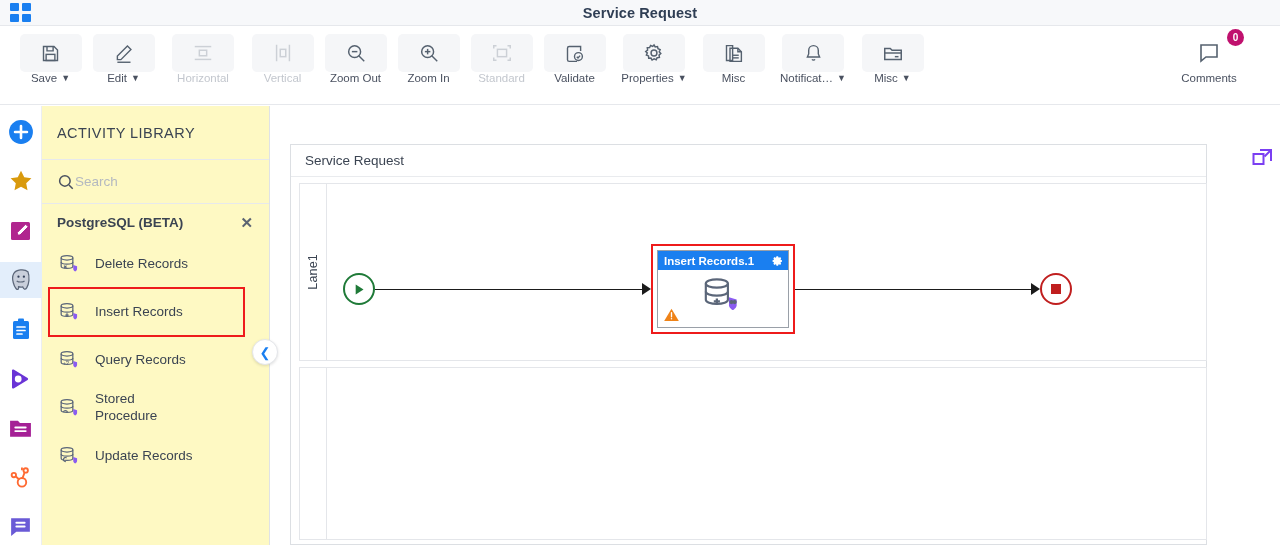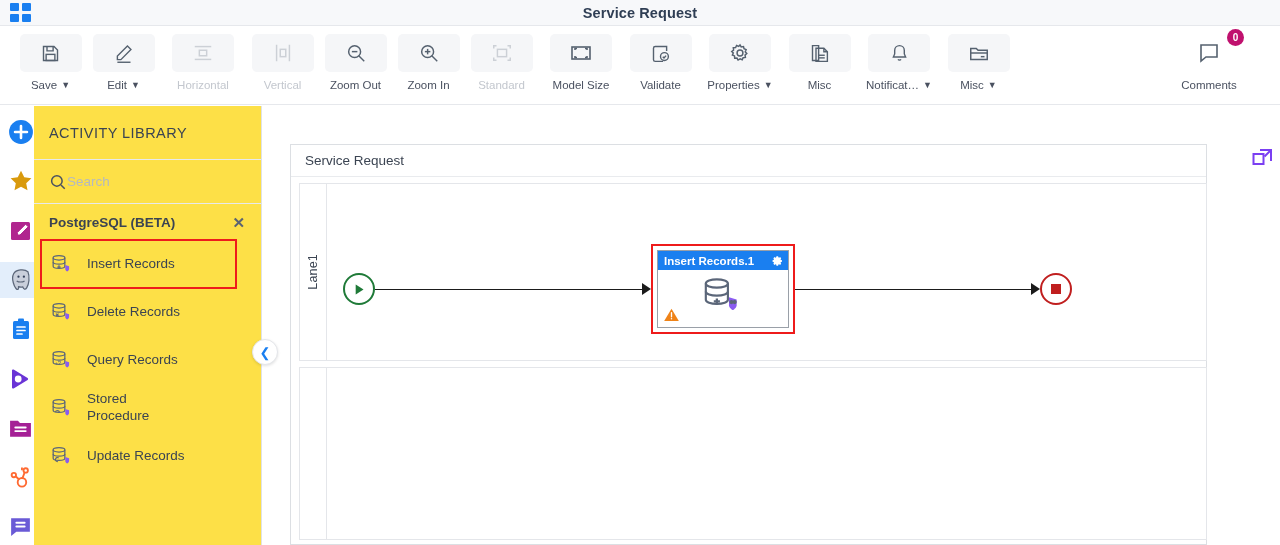--- a/index.html
+++ b/index.html
@@ -45,21 +45,21 @@
   .tb-item.wide { width: 86px; }
   .tb-icon {
     width: 62px; height: 38px; border-radius: 5px;
     background: #f5f6f8;
     display: flex; align-items: center; justify-content: center;
     color: #5a6madded;
     color: #55616f;
   }
   .tb-item.plain .tb-icon { background: transparent; }
   .tb-label {
-    margin-top: 7px; font-size: 11.5px; color: #4a5160;
+    font-size: 11.5px; color: #4a5160;
     display: flex; align-items: center; gap: 4px; white-space: nowrap;
   }
   .tb-item.disabled .tb-icon { color: #ccd0d6; }
   .tb-item.disabled .tb-label { color: #c3c7ce; }
   .caret { font-size: 9px; color: #4a5160; line-height: 1; }
   .tb-spacer { flex: 1; }
 
   .comments-wrap { position: relative; }
   .badge {
     position: absolute; top: -2px; right: 8px;
@@ -78,22 +78,22 @@
     padding-top: 8px; gap: 13px;
   }
   .rail-item {
     width: 42px; height: 38px; display: flex; align-items: center; justify-content: center;
     cursor: pointer;
   }
   .rail-item.active { background: #e3eefb; }
 
   
   .panel {
-    position: absolute; left: 34px; top: 106px; width: 228px; height: 439px;
-    background: #fde047; border-right: 1px solid #dfe2e6;
+    position: absolute; left: 42px; top: 106px; width: 228px; height: 439px;
+    background: #fef9c3; border-right: 1px solid #dfe2e6;
   }
   .panel-head {
     height: 54px; display: flex; align-items: center; padding-left: 15px;
     font-size: 14.5px; letter-spacing: .45px; color: #3b4452; font-weight: 500;
     border-bottom: 1px solid #e7e9ec;
   }
   .panel-search {
     height: 44px; display: flex; align-items: center; 
     padding-left: 15px; border-bottom: 1px solid #e7e9ec;
   }
@@ -306,29 +306,20 @@
   <div class="tb-item disabled">
     <div class="tb-icon">
       <svg width="22" height="22" viewBox="0 0 24 24" fill="none" stroke="currentColor" stroke-width="1.6">
         <path d="M3 7V4h3M21 7V4h-3M3 17v3h3M21 17v3h-3"></path>
           <rect x="7" y="8" width="10" height="8"></rect>
       </svg>
     </div>
     <div class="tb-label">Standard</div>
   </div>
 
-  <div class="tb-item wide">
-    <div class="tb-icon">
-      <svg width="24" height="24" viewBox="0 0 24 24" fill="none" stroke="currentColor" stroke-width="1.6">
-        <rect x="3" y="6" width="18" height="12"></rect>
-        <path d="M6 9v-1.5h2M18 9v-1.5h-2M6 15v1.5h2M18 15v1.5h-2"></path>
-      </svg>
-    </div>
-    <div class="tb-label">Model Size</div>
-  </div>
 
   <div class="tb-item">
     <div class="tb-icon">
       <svg width="21" height="21" viewBox="0 0 24 24" fill="none" stroke="currentColor" stroke-width="1.6">
         <path d="M19 9V4H6a2 2 0 00-2 2v13a2 2 0 002 2h9"></path>
         <circle cx="16.5" cy="15.5" r="4.5"></circle>
           <path d="M14.6 15.6l1.4 1.4 2.4-2.6"></path>
       </svg>
     </div>
     <div class="tb-label">Validate</div>
@@ -478,42 +469,42 @@
     <svg width="18" height="18" viewBox="0 0 24 24" fill="none" stroke="#4a5160" stroke-width="2">
       <circle cx="10.5" cy="10.5" r="7"></circle>
         <line x1="16" y1="16" x2="21" y2="21"></line>
     </svg>
     <input type="text" placeholder="Search" style="">
   </div>
 
   <div class="group-head">
     <span>PostgreSQL (BETA)</span>
     <span class="group-close">✕</span>
+  </div>
+
+  <div class="act-item">
+    <svg width="25" height="25" viewBox="0 0 30 30" fill="none" stroke="#5b6679" stroke-width="1.5">
+      <ellipse cx="12" cy="7" rx="7" ry="2.6"></ellipse>
+      <path d="M5 7v10c0 1.4 3.1 2.6 7 2.6s7-1.2 7-2.6V7"></path>
+      <path d="M5 12c0 1.4 3.1 2.6 7 2.6s7-1.2 7-2.6"></path>
+      <path d="M8.4 16.4l3 3M11.4 16.4l-3 3" stroke-width="1.4"></path>
+      <path d="M19.5 15.6l4.6 1.4v3.4c0 1.6-2 2.9-2.3 3-.3-.1-2.3-1.4-2.3-3z" fill="#8a5cf0" stroke="none"></path>
+    </svg>
+    <span class="act-label">Delete Records</span>
   </div>
 
   <div class="act-item highlight">
     <svg width="25" height="25" viewBox="0 0 30 30" fill="none" stroke="#5b6679" stroke-width="1.5">
       <ellipse cx="12" cy="7" rx="7" ry="2.6"></ellipse>
       <path d="M5 7v10c0 1.4 3.1 2.6 7 2.6s7-1.2 7-2.6V7"></path>
       <path d="M5 12c0 1.4 3.1 2.6 7 2.6s7-1.2 7-2.6"></path>
       <path d="M10 18h4M12 16v4" stroke-width="1.5"></path>
       <path d="M19.5 15.6l4.6 1.4v3.4c0 1.6-2 2.9-2.3 3-.3-.1-2.3-1.4-2.3-3z" fill="#8a5cf0" stroke="none"></path>
     </svg>
     <span class="act-label">Insert Records</span>
-  </div>
-
-  <div class="act-item">
-    <svg width="25" height="25" viewBox="0 0 30 30" fill="none" stroke="#5b6679" stroke-width="1.5">
-      <ellipse cx="12" cy="7" rx="7" ry="2.6"></ellipse>
-      <path d="M5 7v10c0 1.4 3.1 2.6 7 2.6s7-1.2 7-2.6V7"></path>
-      <path d="M5 12c0 1.4 3.1 2.6 7 2.6s7-1.2 7-2.6"></path>
-      <path d="M8.4 16.4l3 3M11.4 16.4l-3 3" stroke-width="1.4"></path>
-      <path d="M19.5 15.6l4.6 1.4v3.4c0 1.6-2 2.9-2.3 3-.3-.1-2.3-1.4-2.3-3z" fill="#8a5cf0" stroke="none"></path>
-    </svg>
-    <span class="act-label">Delete Records</span>
   </div>
 
   <div class="act-item">
     <svg width="25" height="25" viewBox="0 0 30 30" fill="none" stroke="#5b6679" stroke-width="1.5">
       <ellipse cx="12" cy="7" rx="7" ry="2.6"></ellipse>
       <path d="M5 7v10c0 1.4 3.1 2.6 7 2.6s7-1.2 7-2.6V7"></path>
       <path d="M5 12c0 1.4 3.1 2.6 7 2.6s7-1.2 7-2.6"></path>
       <text x="6.5" y="20.4" font-size="7" fill="#5b6679" stroke="none" font-family="Liberation Sans">+?</text>
       <path d="M19.5 15.6l4.6 1.4v3.4c0 1.6-2 2.9-2.3 3-.3-.1-2.3-1.4-2.3-3z" fill="#8a5cf0" stroke="none"></path>
     </svg>

